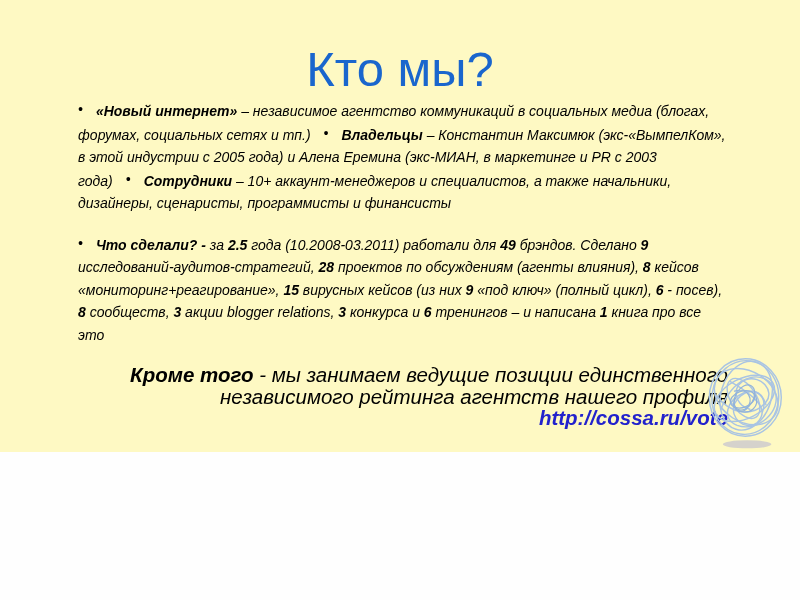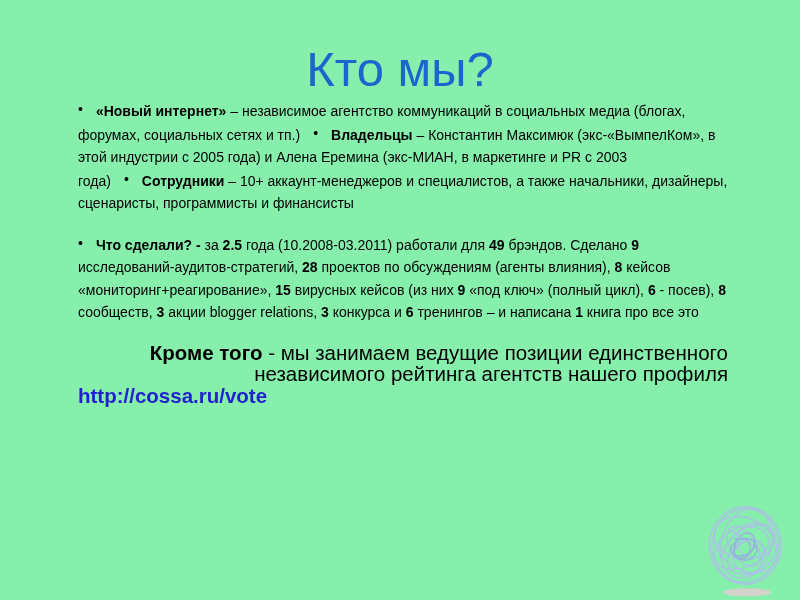--- a/index.html
+++ b/index.html
@@ -1,29 +1,29 @@
 <!DOCTYPE html>
 <html style="--c-title: #1a66cd; --c-text: #000000; --c-link: #2222cc; --c-logo: #a9c4e3; --c-logo_inner: #93b4da; --c-shadow: #d5d2cc;"><head>
 <meta charset="utf-8">
 <style>
   html,body{margin:0;padding:0;}
   body{width:800px;height:600px;overflow:hidden;background:#fefefe;
        font-family:"Liberation Sans","DejaVu Sans",sans-serif;}
-  .slide{position:relative;width:800px;height:600px;background:#86efac;}
+  .slide{position:relative;width:800px;height:452px;background:#fef9c3;}
 
   .title{position:absolute;top:44px;left:0;width:100%;text-align:center;
          font-size:49px;line-height:1.05;font-weight:400;letter-spacing:0px;
          color:var(--c-title,#1a66cd);}
 
   .content{position:absolute;left:78px;top:99px;width:650px;
-           font-size:20.5px;line-height:21.5px;color:var(--c-text,#000000);}
+           font-size:20.5px;line-height:21.5px;color:var(--c-text,#000000);font-style:italic;}
 
   .para{margin:0;text-indent:7px;}
   .para.center{text-align:right;text-indent:0;}
-  .para.center-link{text-align:left;text-indent:0;}
+  .para.center-link{text-align:right;text-indent:0;}
   .bullet{display:inline;font-size:14px;vertical-align:2px;margin-right:13px;}
   .bold{font-weight:bold;}
   .spacer{height:18px;}
   a.link{color:var(--c-link,#2222cc);font-weight:bold;text-decoration:none;cursor:pointer;}
 
   .logo{position:absolute;right:7px;bottom:2px;width:90px;height:96px;}
   .logo svg{display:block;}
 </style>
 </head>
 <body>

